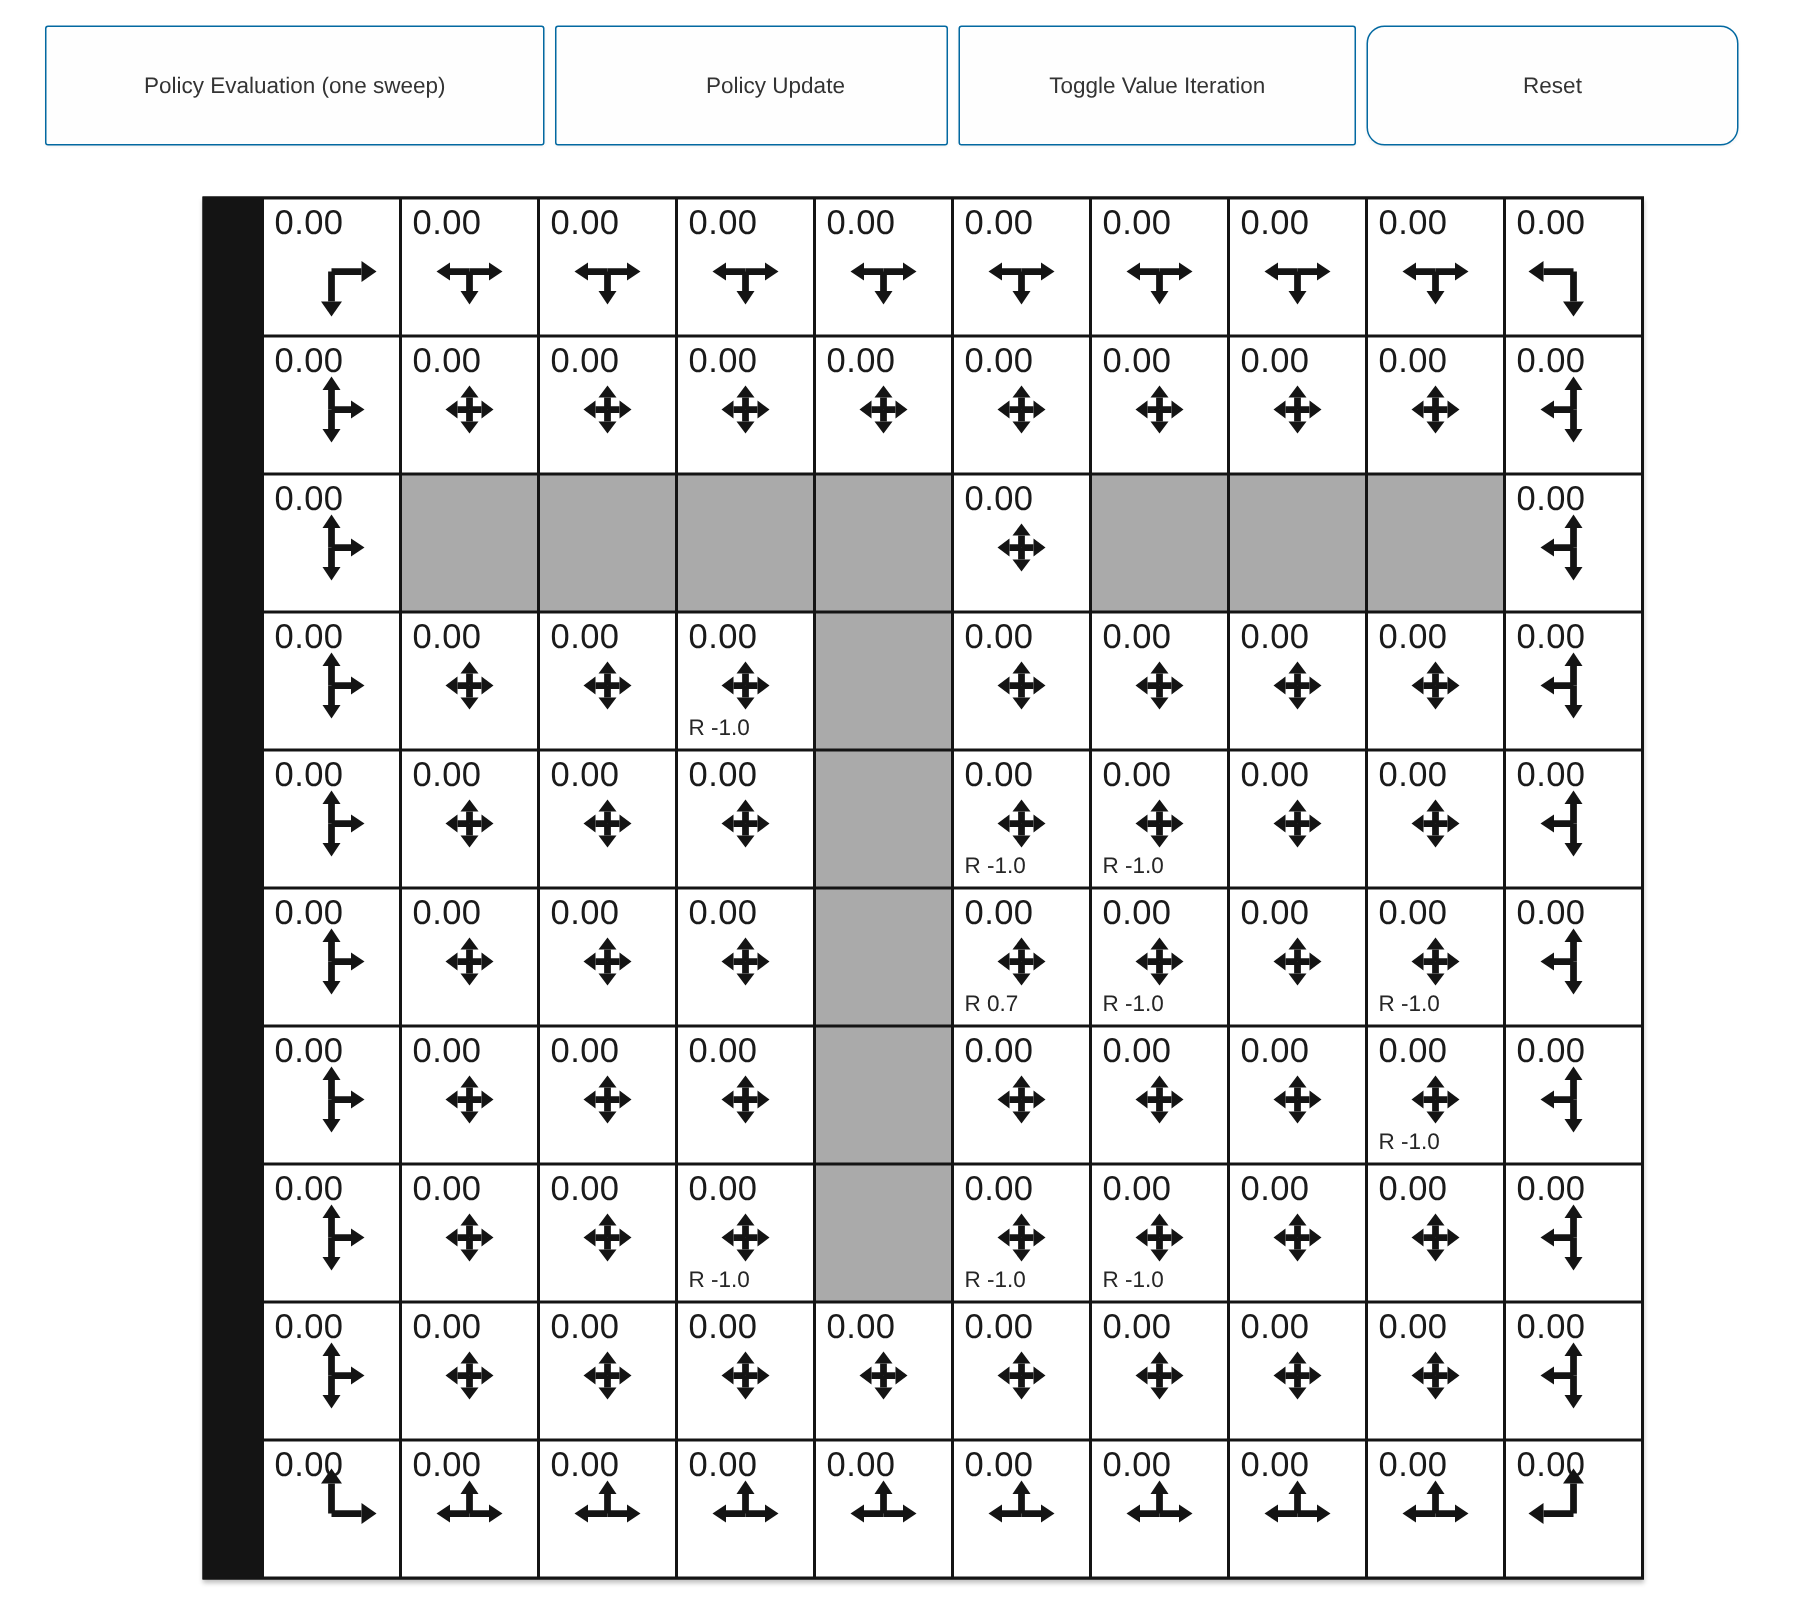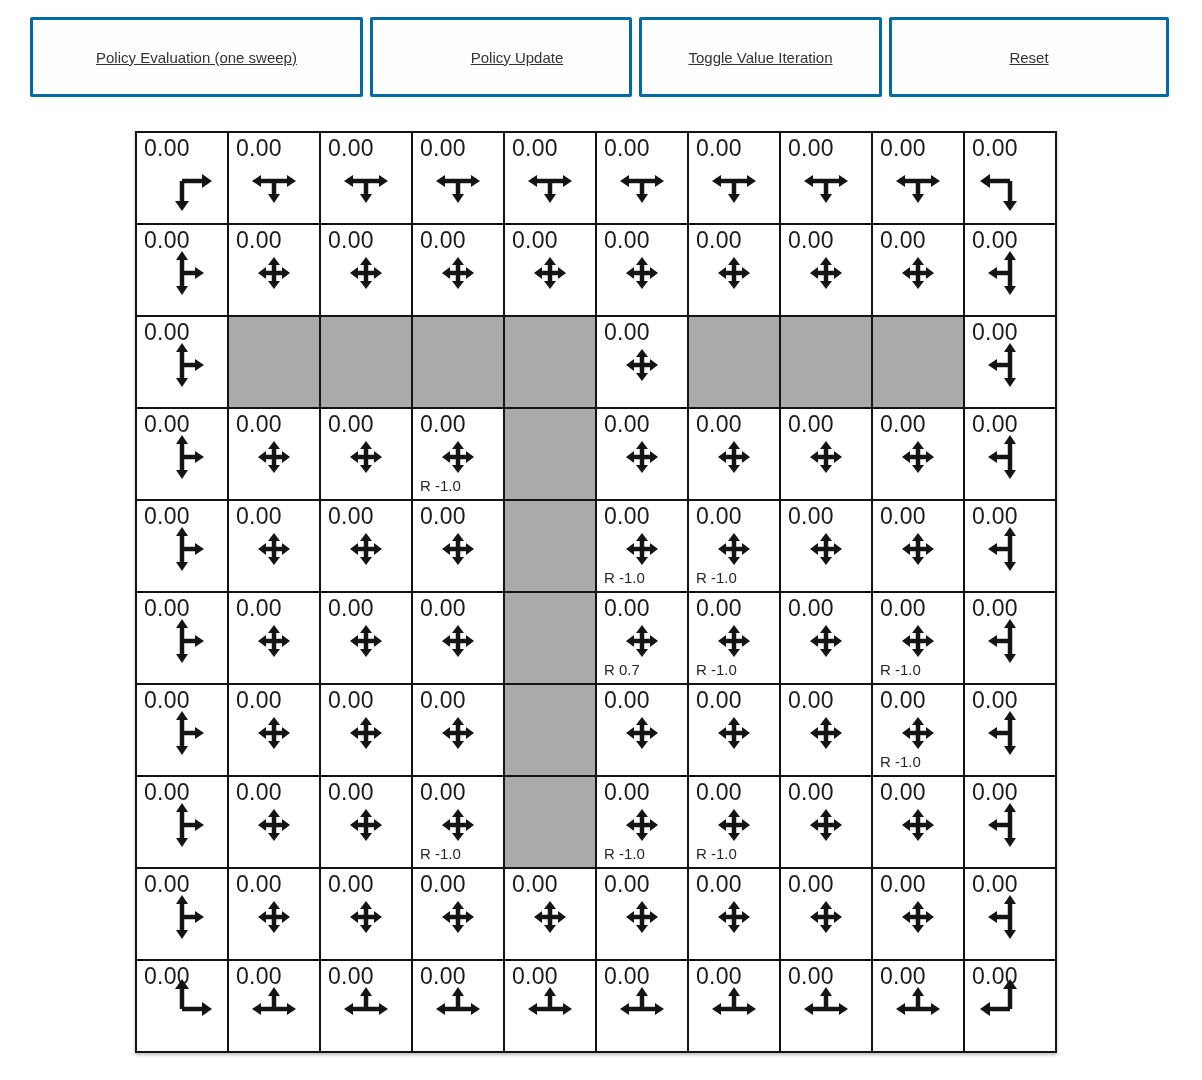--- a/index.html
+++ b/index.html
@@ -3,35 +3,35 @@
 <meta charset="utf-8">
 <style>
   html,body{margin:0;padding:0;}
   body{
     width:1202px;height:1080px;background:#ffffff;position:relative;
     font-family:"Liberation Sans",sans-serif;overflow:hidden;
     --wall:#aaaaaa;--line:#141414;--arrow:#141414;
   }
   .toolbar{position:absolute;left:30px;top:17px;display:flex;gap:7px;}
   .btn{
-    height:80px;background:#fefefe;border:3px solid #0369a1;border-radius:2px;
+    height:80px;background:#fefefe;border:1px solid #0369a1;border-radius:2px;
     color:#333333;font-size:15px;font-family:inherit;
     display:flex;align-items:center;justify-content:center;cursor:pointer;
     box-shadow:0 1px 2px rgba(0,0,0,0.05);
-    text-decoration:underline;
   }
   .btn.b0{width:333px;}
   .btn.b1{width:262px;padding-left:38px;}
-  .btn.b2{width:243px;}
-  .btn.b3{width:280px;}
+  .btn.b2{width:265px;}
+  .btn.b3{width:248px;border-radius:12px;}
   #grid{
     position:absolute;left:135px;top:131px;
     display:grid;grid-template-columns:repeat(10,90px);grid-auto-rows:90px;
     gap:2px;background:var(--line);border:2px solid var(--line);
     box-shadow:0 2px 3px rgba(0,0,0,0.25);
+    padding-left:39px;
   }
   .cell{position:relative;background:#ffffff;}
   .cell.wall{background:var(--wall);}
   .val{
     position:absolute;left:7px;top:3px;font-size:23px;line-height:1.1;
     color:#1a1a1a;letter-spacing:0.3px;white-space:nowrap;
   }
   .reward{
     position:absolute;left:7px;bottom:5px;font-size:15px;color:#262626;white-space:nowrap;
   }

